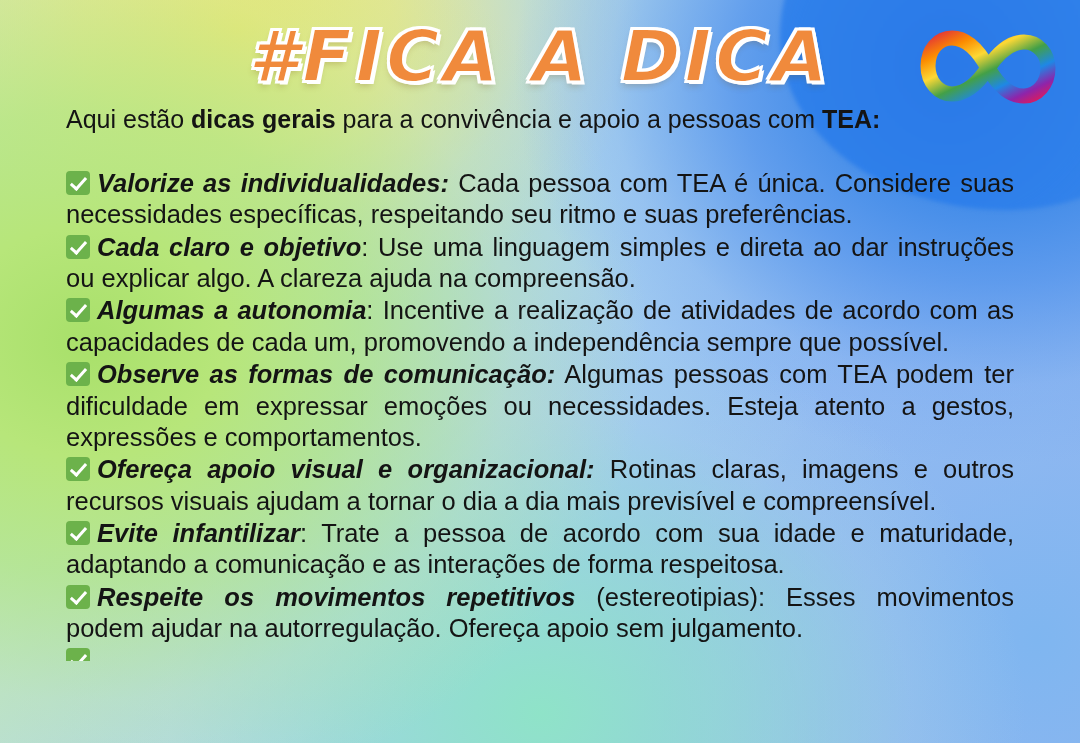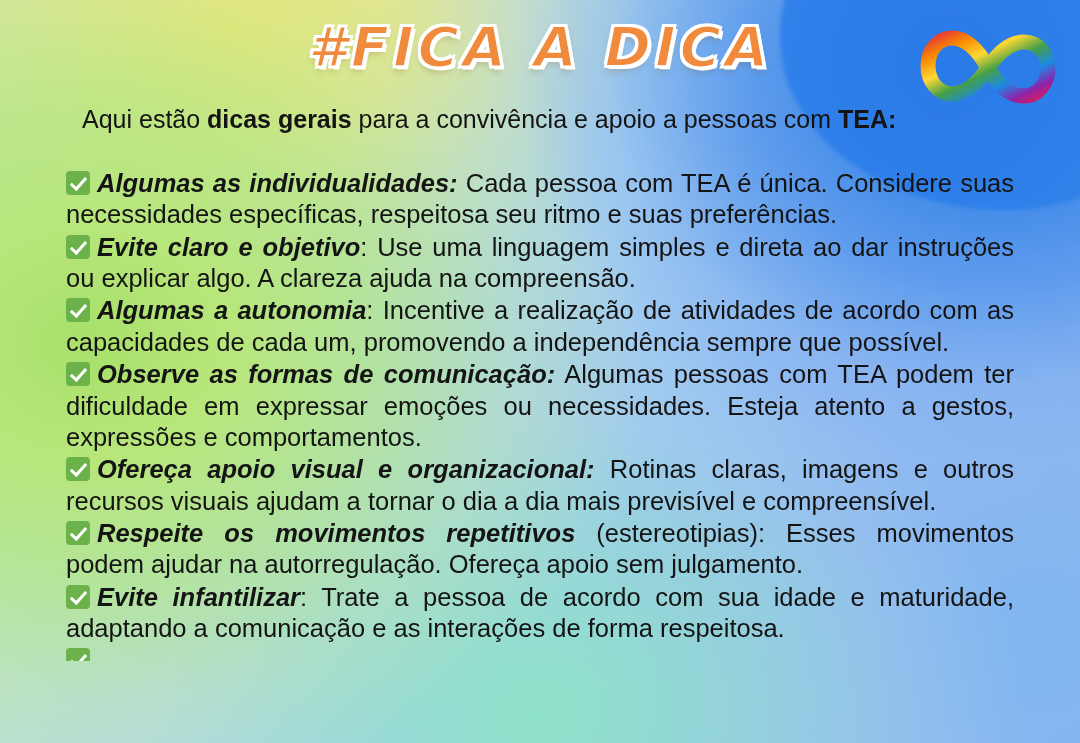--- a/index.html
+++ b/index.html
@@ -50,39 +50,39 @@
   }
   .infinity-wrap svg { display: block; width: 140px; height: 104px; }
 
   .title {
     position: absolute;
     top: 14px;
     left: 0;
     width: 1080px;
     text-align: center;
     font-family: "DejaVu Sans", sans-serif;
-    font-size: 56px;
+    font-size: 72px;
     font-weight: bold;
     font-style: italic;
     letter-spacing: 4px;
     color: #f08a3c;
     -webkit-text-stroke: 2px #ffffff;
     text-shadow:
       3px 3px 0 #ffffff,
       -2px -2px 0 #ffffff,
       2px -2px 0 #ffffff,
       -2px 2px 0 #ffffff,
       0 5px 6px rgba(120,80,20,0.25);
     white-space: nowrap;
   }
 
   .intro {
     position: absolute;
     top: 104px;
-    left: 82px;
+    left: 66px;
     width: 950px;
     font-size: 25px;
     color: #141414;
     line-height: 1.25;
   }
   .intro b { font-weight: bold; }
 
   .tips {
     position: absolute;
     top: 168px;
@@ -157,45 +157,45 @@
 
   <div class="title">#FICA A DICA</div>
 
   <div class="intro">
     <span>Aqui estão </span><b>dicas gerais</b><span> para a convivência e apoio a pessoas com </span><b>TEA:</b>
   </div>
 
   <div class="tips">
 
     <p class="tip">
-      <span class="check"></span><span class="lead">Algumas as individualidades:</span><span> Cada pessoa com TEA é única. Considere suas necessidades específicas, respeitosa seu ritmo e suas preferências.</span>
-    </p>
-
-    <p class="tip">
-      <span class="check"></span><span class="lead">Evite claro e objetivo</span><span>: Use uma linguagem simples e direta ao dar instruções ou explicar algo. A clareza ajuda na compreensão.</span>
+      <span class="check"></span><span class="lead">Valorize as individualidades:</span><span> Cada pessoa com TEA é única. Considere suas necessidades específicas, respeitando seu ritmo e suas preferências.</span>
+    </p>
+
+    <p class="tip">
+      <span class="check"></span><span class="lead">Cada claro e objetivo</span><span>: Use uma linguagem simples e direta ao dar instruções ou explicar algo. A clareza ajuda na compreensão.</span>
     </p>
 
     <p class="tip">
       <span class="check"></span><span class="lead">Algumas a autonomia</span><span>: Incentive a realização de atividades de acordo com as capacidades de cada um, promovendo a independência sempre que possível.</span>
     </p>
 
     <p class="tip">
       <span class="check"></span><span class="lead">Observe as formas de comunicação:</span><span> Algumas pessoas com TEA podem ter dificuldade em expressar emoções ou necessidades. Esteja atento a gestos, expressões e comportamentos.</span>
     </p>
 
     <p class="tip">
       <span class="check"></span><span class="lead">Ofereça apoio visual e organizacional:</span><span> Rotinas claras, imagens e outros recursos visuais ajudam a tornar o dia a dia mais previsível e compreensível.</span>
     </p>
 
     <p class="tip">
+      <span class="check"></span><span class="lead">Evite infantilizar</span><span>: Trate a pessoa de acordo com sua idade e maturidade, adaptando a comunicação e as interações de forma respeitosa.</span>
+    </p>
+
+    <p class="tip">
       <span class="check"></span><span class="lead">Respeite os movimentos repetitivos</span><span> (estereotipias): Esses movimentos podem ajudar na autorregulação. Ofereça apoio sem julgamento.</span>
-    </p>
-
-    <p class="tip">
-      <span class="check"></span><span class="lead">Evite infantilizar</span><span>: Trate a pessoa de acordo com sua idade e maturidade, adaptando a comunicação e as interações de forma respeitosa.</span>
     </p>
 
     <p class="tip tip-last">
       <span class="check"></span>
     </p>
 
   </div>
 </div>
 
 </body></html>

